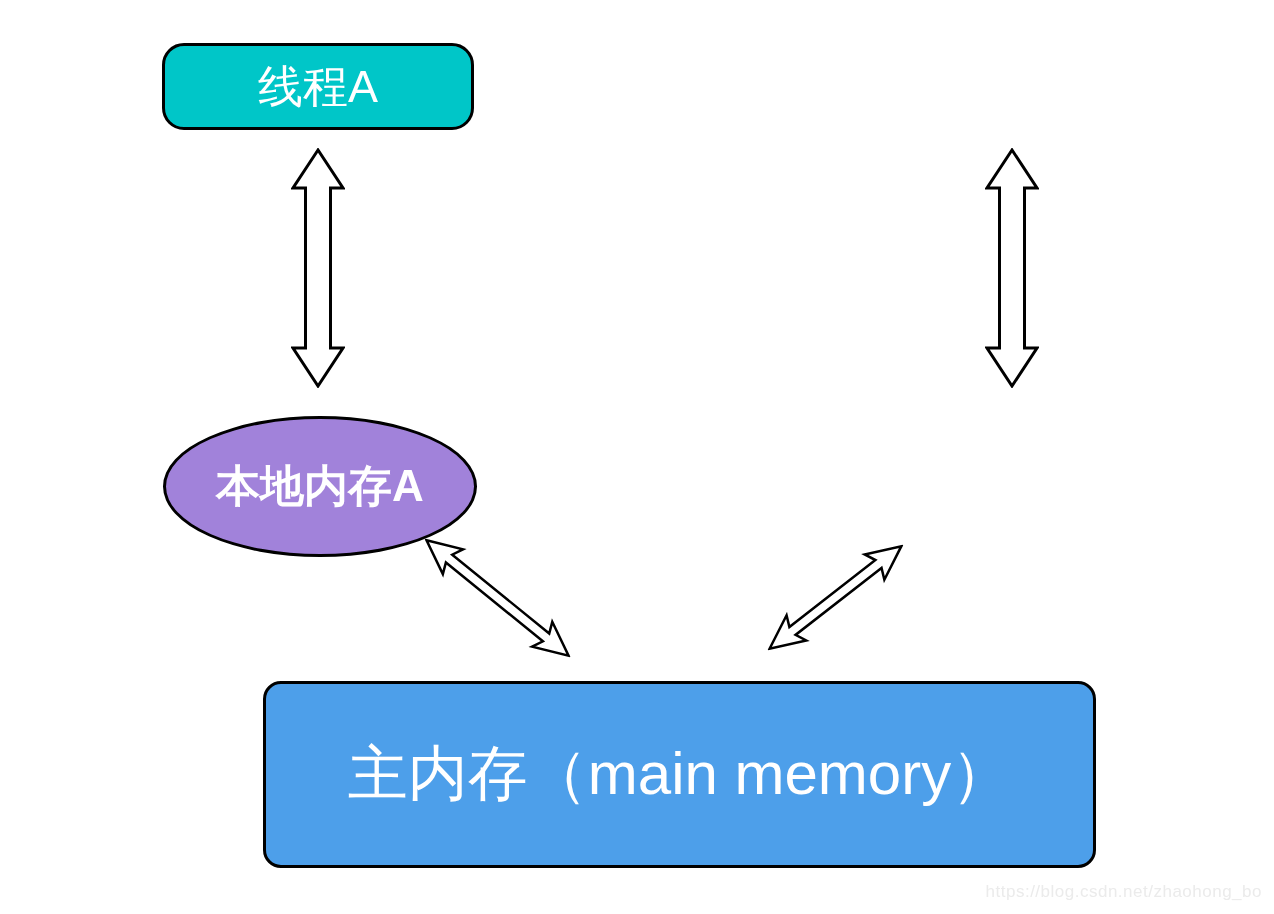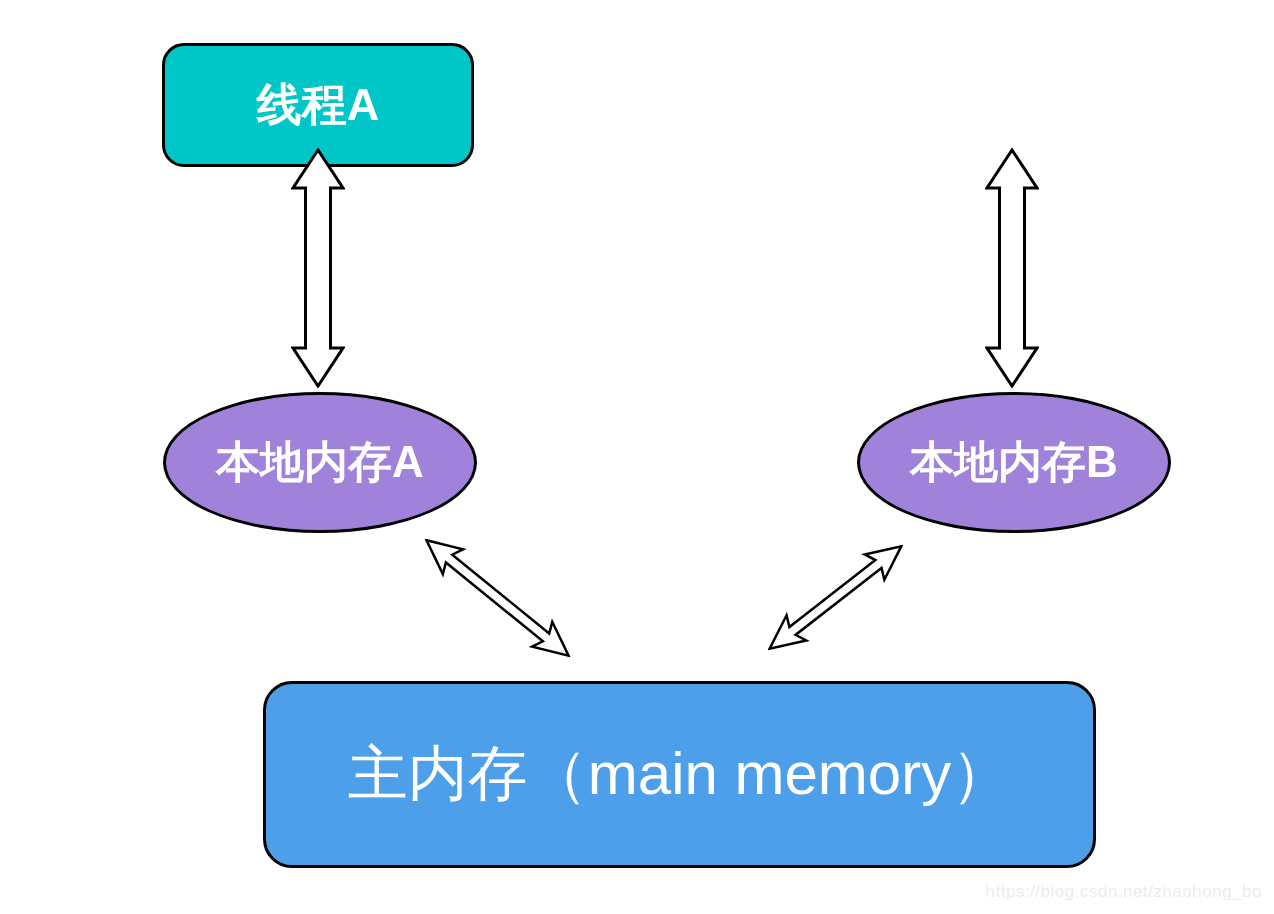--- a/index.html
+++ b/index.html
@@ -23,39 +23,39 @@
     align-items: center;
     justify-content: center;
     color: var(--text, #fff);
     text-align: center;
     white-space: nowrap;
   }
   .thread-box {
     background: var(--thread-box, #00C6C8);
     border-radius: 22px;
     width: 312px;
-    height: 124px;
+    height: 87px;
     font-size: 45px;
-    font-weight: bold;
+    font-weight: normal;
   }
   .thread-a { left: 162px; top: 43px; }
   .thread-b { left: 856px; top: 43px; }
   .memory-ellipse {
     background: var(--local-memory, #A182DA);
     border-radius: 50%;
     width: 314px;
     height: 141px;
     font-size: 44px;
     font-weight: bold;
   }
-  .local-a { left: 163px; top: 392px; text-align: right; }
+  .local-a { left: 163px; top: 416px; text-align: right; }
   .local-b { left: 857px; top: 392px; }
   .main-box {
     background: var(--main-memory, #4D9FEA);
-    border-radius: 29px;
+    border-radius: 18px;
     left: 263px;
     top: 681px;
     width: 833px;
     height: 187px;
     font-size: 60px;
     font-weight: 400;
   }
   .arrow {
     position: absolute;
     display: block;
@@ -103,23 +103,20 @@
   </svg>
 
   <svg class="arrow arrow-v arrow-v-b" width="54" height="240" viewBox="0 0 54 240">
     <polygon points="27,2 2,40 14.5,40 14.5,200 2,200 27,238 52,200 39.5,200 39.5,40 52,40"></polygon>
   </svg>
 
   <div class="node memory-ellipse local-a">
     <span>本地内存A</span>
   </div>
 
-  <div class="node memory-ellipse local-b">
-    <span>本地内存B</span>
-  </div>
 
   <svg class="arrow arrow-d arrow-d-left" width="187" height="38" viewBox="0 0 187 38">
     <polygon points="2,19 36,3 31,14 156,14 151,3 185,19 151,35 156,24 31,24 36,35"></polygon>
   </svg>
 
   <svg class="arrow arrow-d arrow-d-right" width="171" height="38" viewBox="0 0 171 38">
     <polygon points="2,19 36,3 31,14 140,14 135,3 169,19 135,35 140,24 31,24 36,35"></polygon>
   </svg>
 
   <div class="node main-box">

